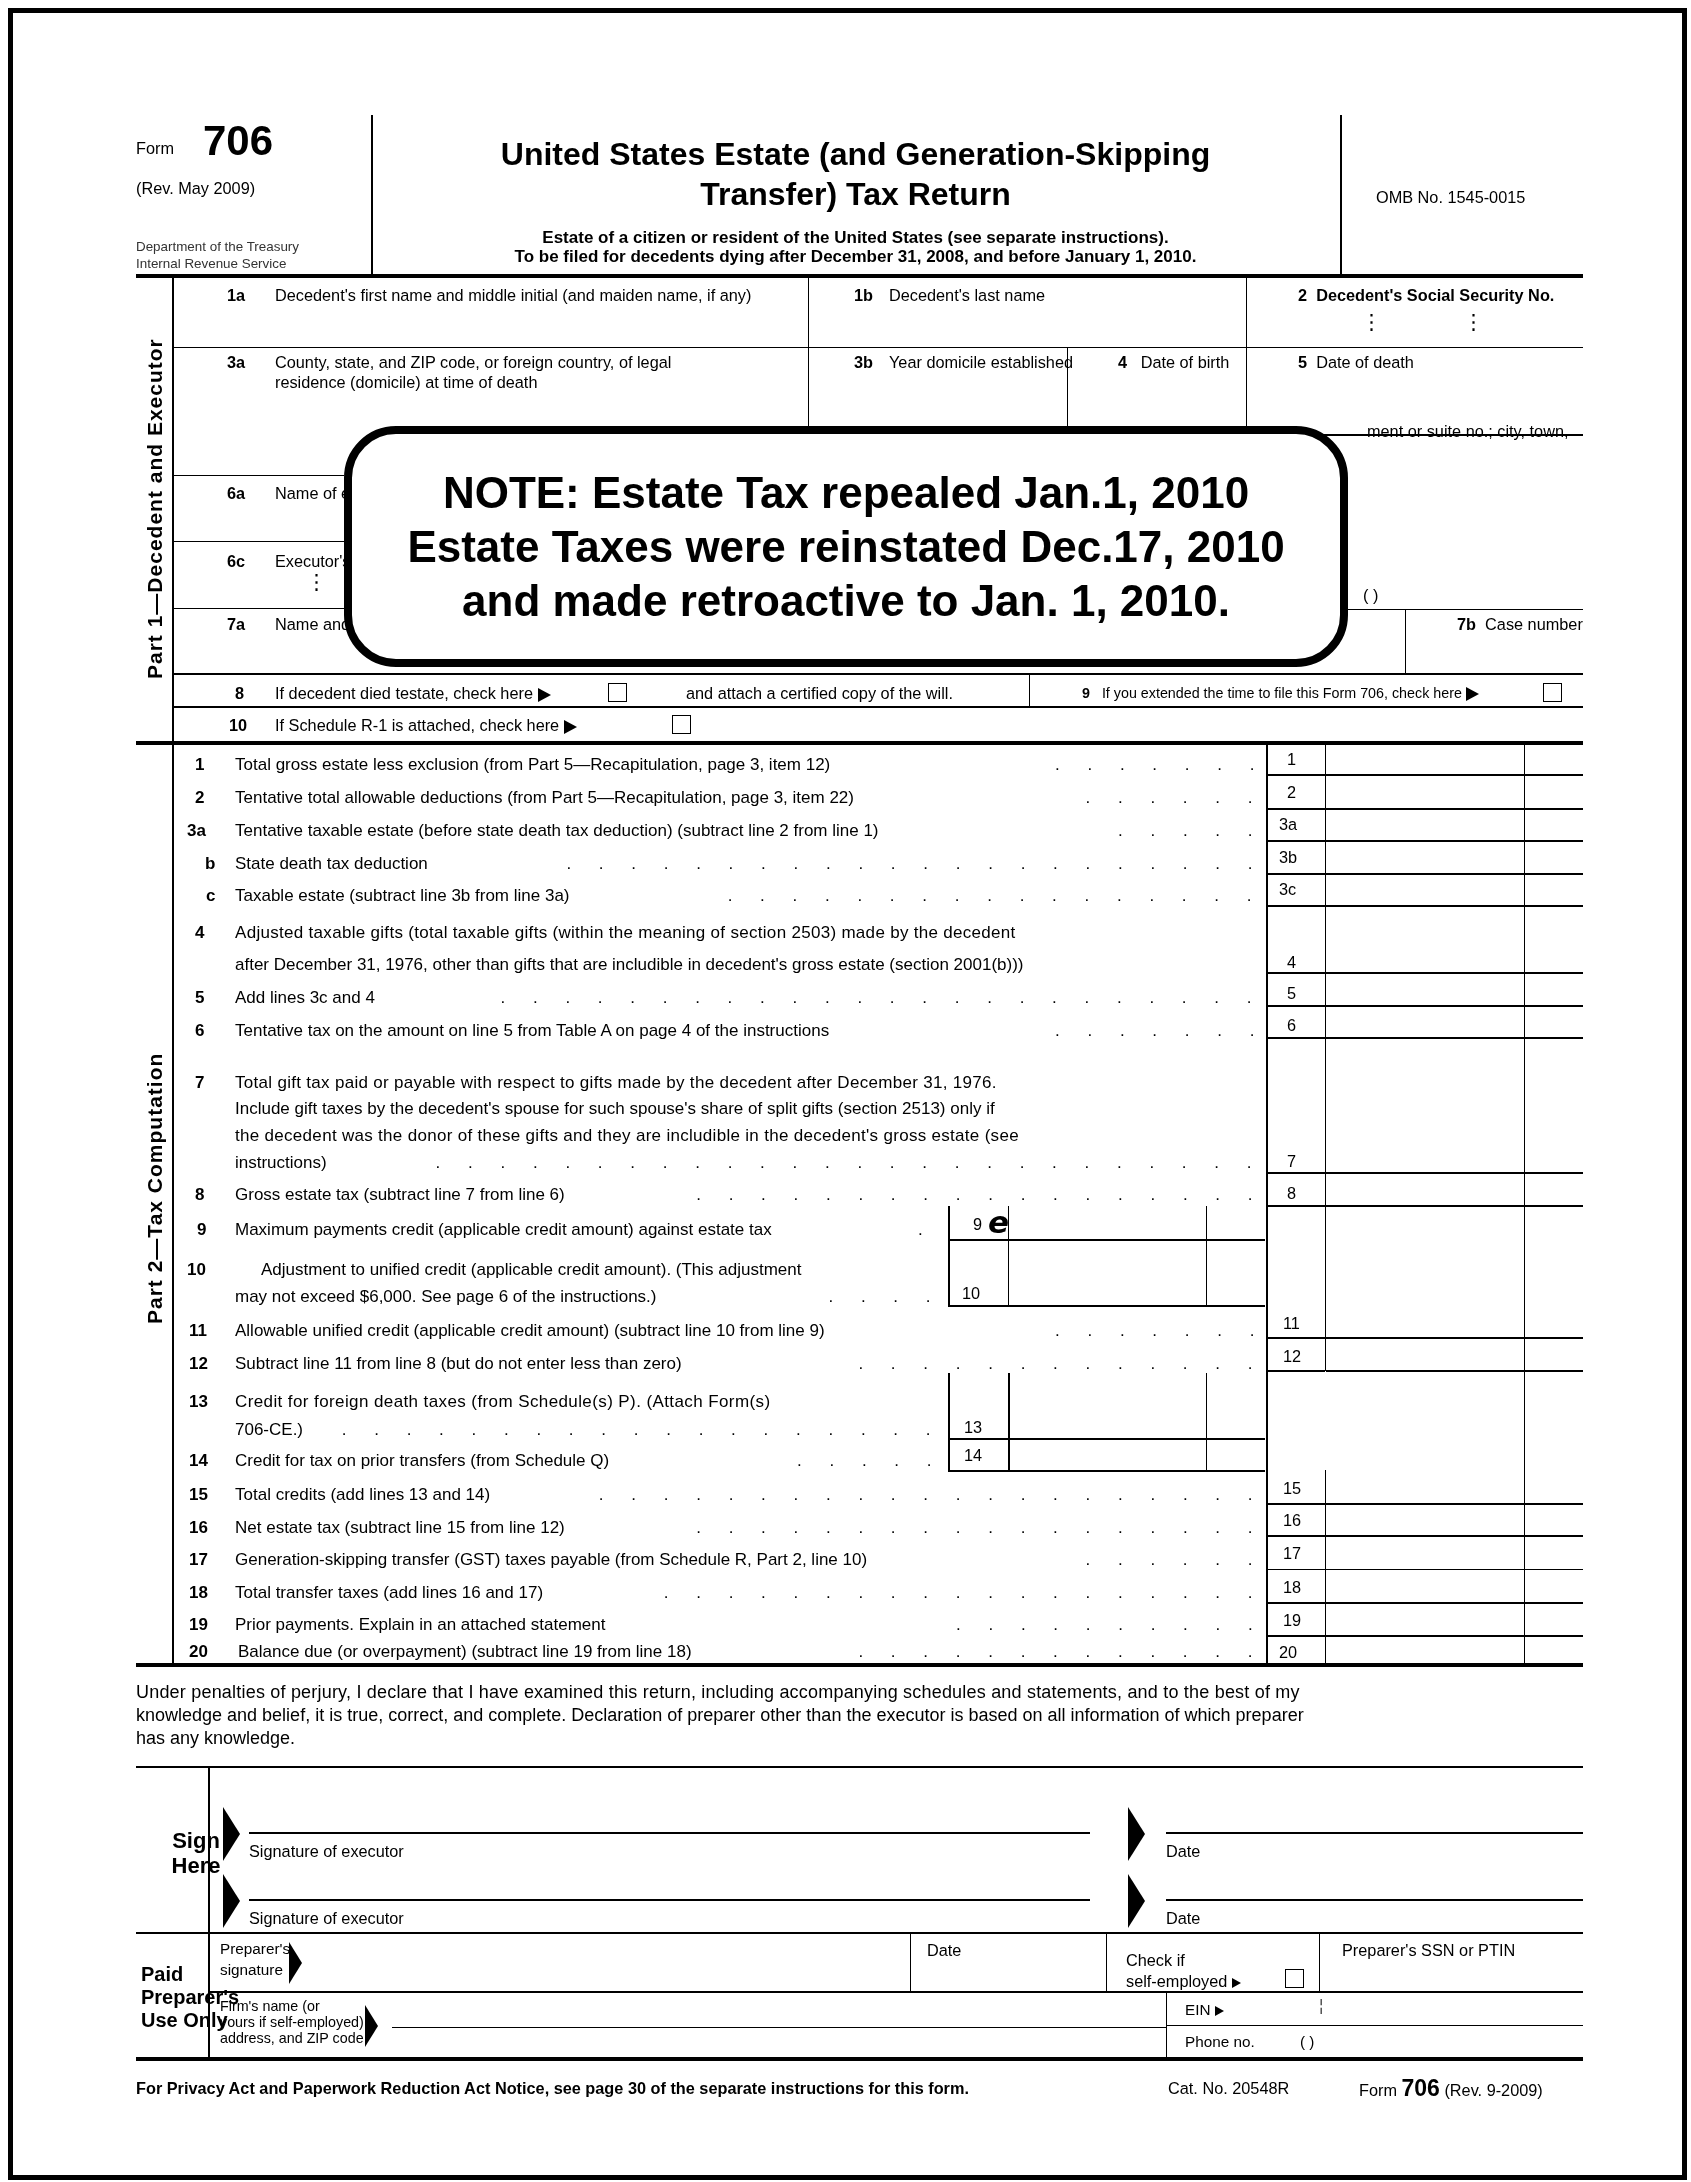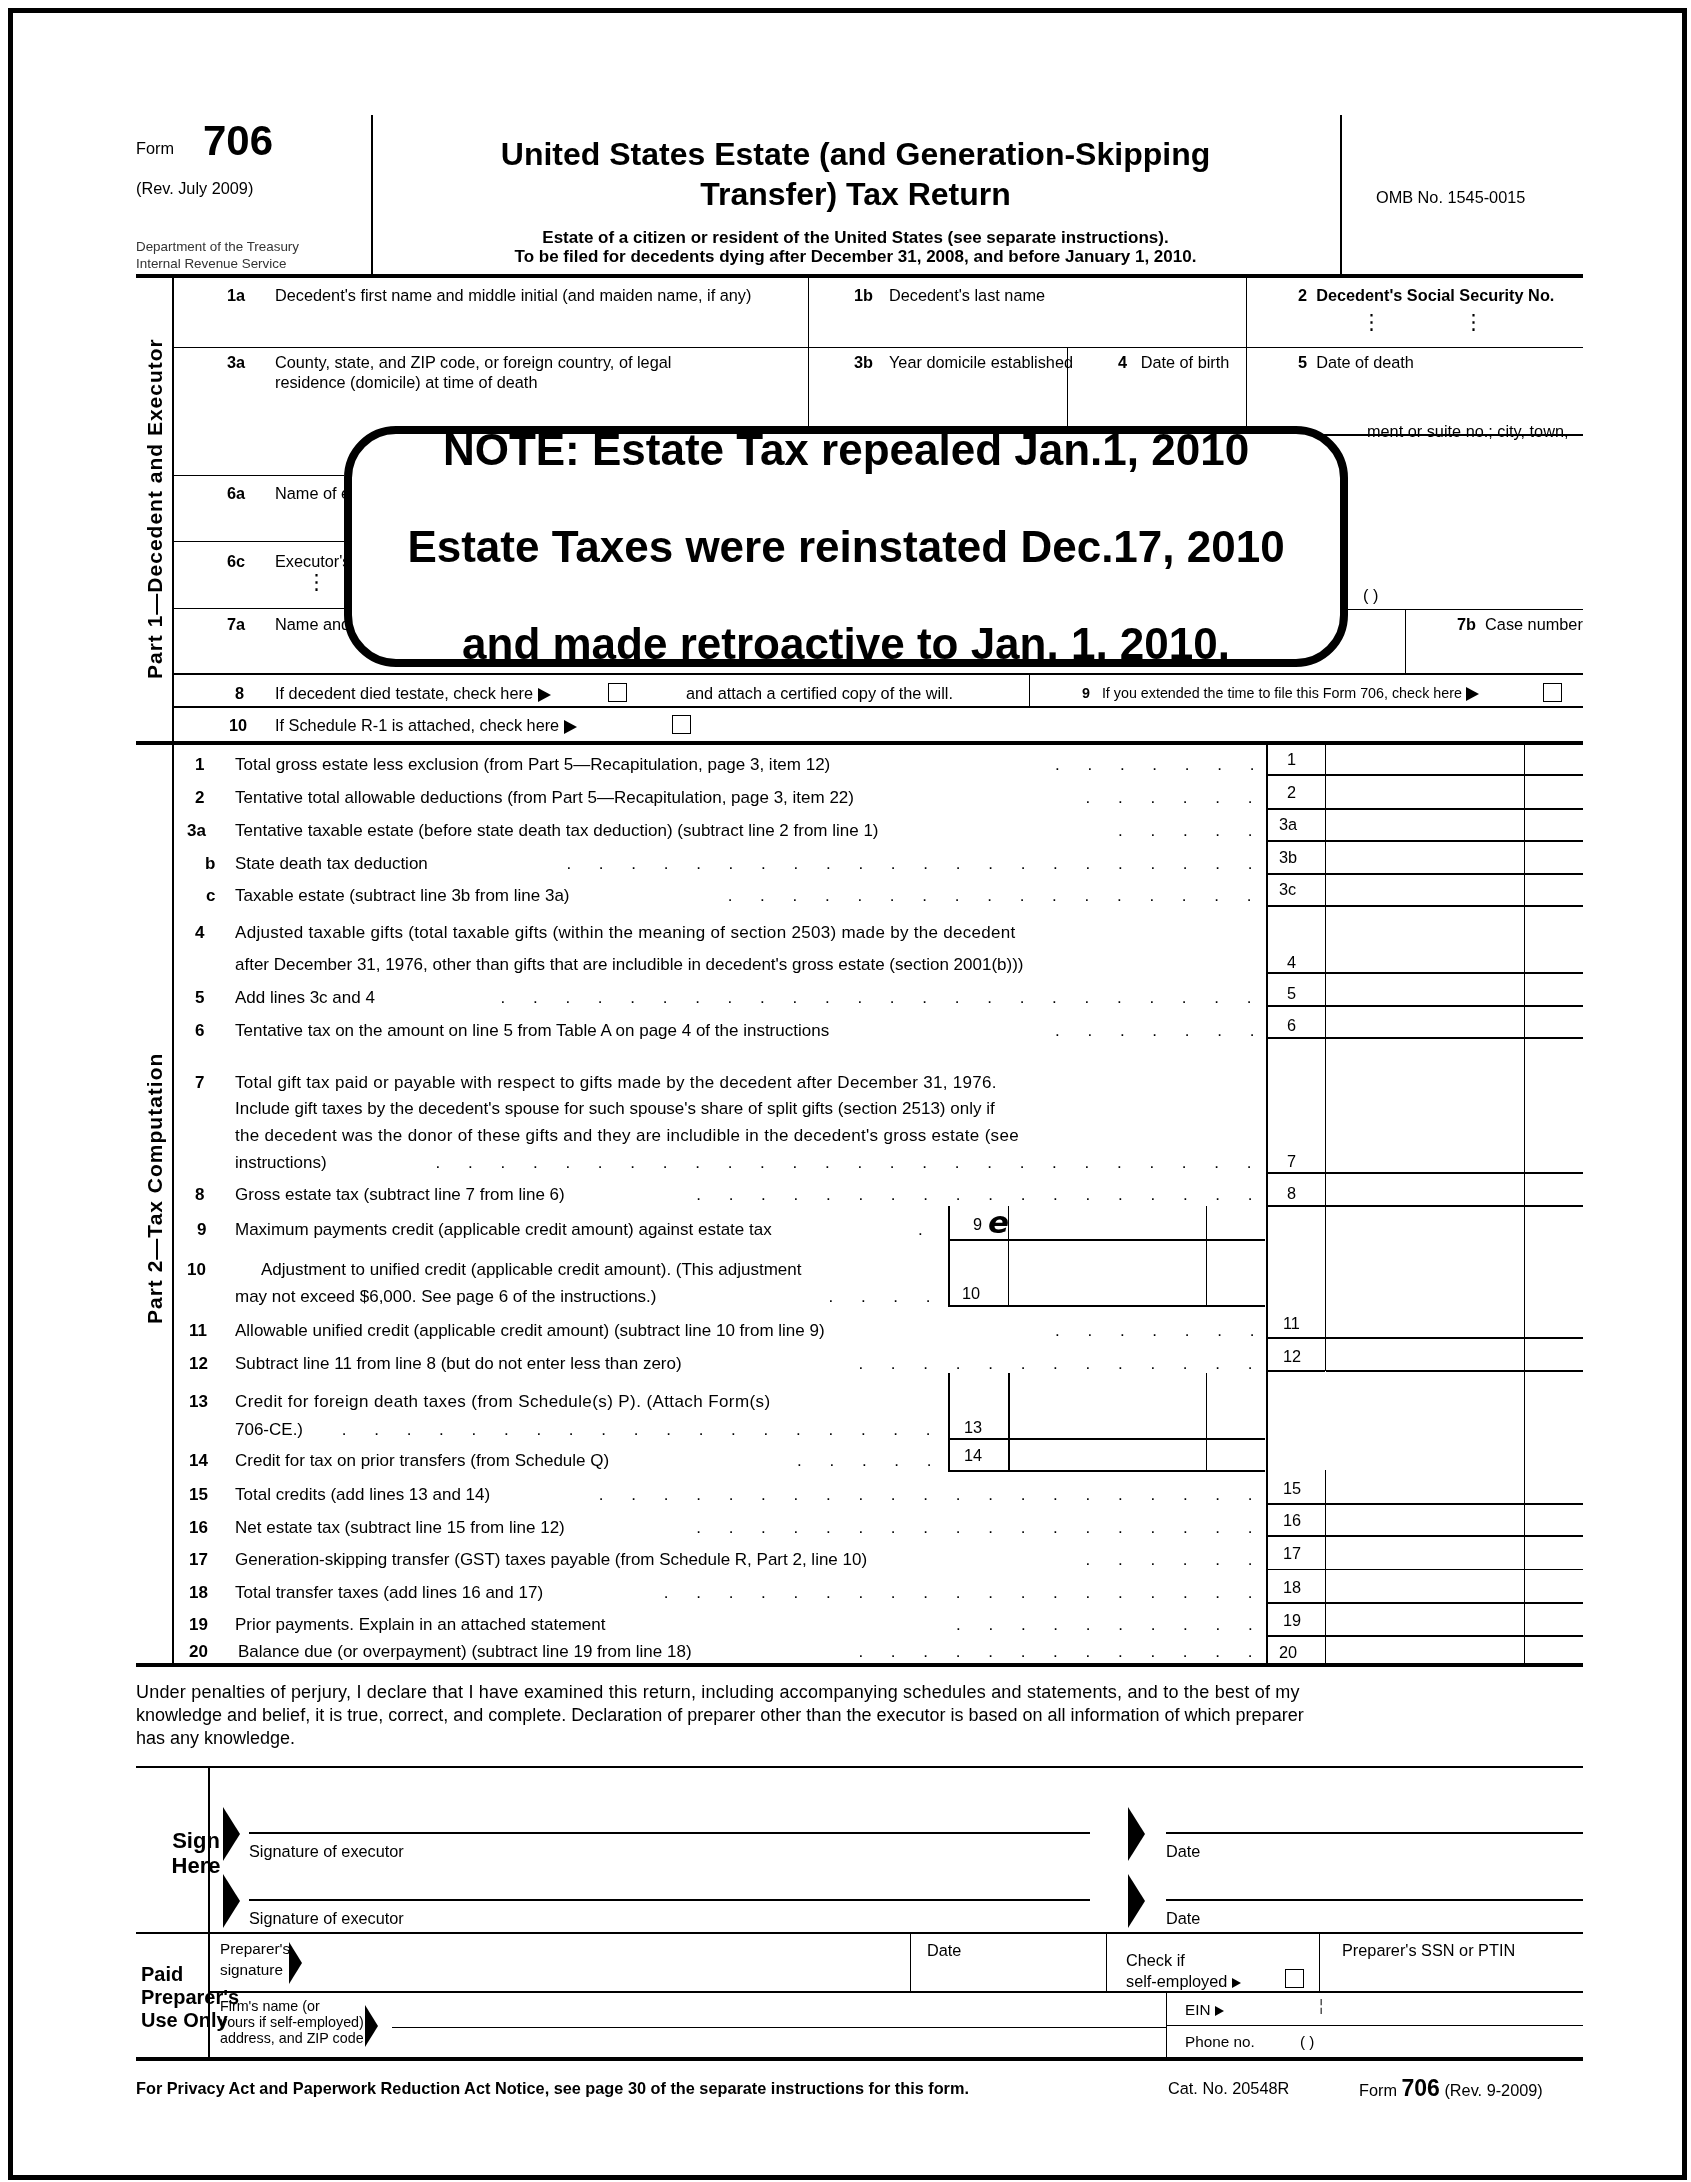--- a/index.html
+++ b/index.html
@@ -12,32 +12,32 @@
   .vl.thin{width:1px;}
   .t{position:absolute;white-space:nowrap;font-size:17px;line-height:20px;}
   .b{font-weight:bold;}
   .lbl{font-size:16.3px;margin-left:40px;}
   .num{font-weight:bold;}
   .cb{position:absolute;width:19px;height:19px;border:1.9px solid #000;box-sizing:border-box;background:#fff;}
   .arrow{display:inline-block;width:0;height:0;border-top:7.6px solid transparent;border-bottom:7.6px solid transparent;border-left:13.4px solid #000;vertical-align:middle;}
   .bigarrow{position:absolute;width:0;height:0;border-top:27px solid transparent;border-bottom:27px solid transparent;border-left:17px solid #000;}
   .dots{position:absolute;font-size:17px;letter-spacing:11.5px;white-space:nowrap;overflow:hidden;text-align:right;}
   .vert{position:absolute;transform:rotate(-90deg);transform-origin:left top;white-space:nowrap;font-weight:bold;font-size:21px;letter-spacing:1px;}
-  .note{position:absolute;left:344px;top:426px;width:1004px;height:241px;background:#fff;border:8.6px solid #000;border-radius:52px;box-sizing:border-box;display:flex;flex-direction:column;align-items:center;justify-content:center;gap:43px;}
+  .note{position:absolute;left:344px;top:426px;width:1004px;height:241px;background:#fff;border:8.6px solid #000;border-radius:52px;box-sizing:border-box;display:flex;flex-direction:column;align-items:center;justify-content:center;}
   .note div{font-weight:bold;font-size:44px;line-height:54px;text-align:center;font-family:"Liberation Sans",sans-serif;}
   .entry{position:absolute;}
 </style>
 </head>
 <body>
 
 <div class="frame"></div>
 
 <div class="t" style="left:136px;top:138px;font-size:16.3px;">Form</div>
 <div class="t b" style="left:203px;top:119px;font-size:42px;line-height:44px;">706</div>
-<div class="t" style="left:136px;top:178px;font-size:16.3px;">(Rev. July 2009)</div>
+<div class="t" style="left:136px;top:178px;font-size:16.3px;">(Rev. May 2009)</div>
 <div class="t" style="left:136px;top:239px;font-size:13.4px;line-height:15.3px;color:#333;">Department of the Treasury</div>
 <div class="t" style="left:136px;top:256px;font-size:13.4px;line-height:15.3px;color:#333;">Internal Revenue Service</div>
 <div class="vl" style="left:371px;top:115px;height:161px;"></div>
 <div class="t b" style="left:373px;top:136px;width:965px;text-align:center;font-size:32px;line-height:36px;">United States Estate (and Generation-Skipping</div>
 <div class="t b" style="left:373px;top:176px;width:965px;text-align:center;font-size:32px;line-height:36px;">Transfer) Tax Return</div>
 <div class="t b" style="left:373px;top:228px;width:965px;text-align:center;font-size:17px;">Estate of a citizen or resident of the United States (see separate instructions).</div>
 <div class="t b" style="left:373px;top:247px;width:965px;text-align:center;font-size:17px;">To be filed for decedents dying after December 31, 2008, and before January 1, 2010.</div>
 <div class="vl" style="left:1340px;top:115px;height:161px;"></div>
 <div class="t" style="left:1376px;top:187px;font-size:16.3px;">OMB No. 1545-0015</div>
 <div class="hl thick" style="left:136px;top:274px;width:1447px;"></div>

